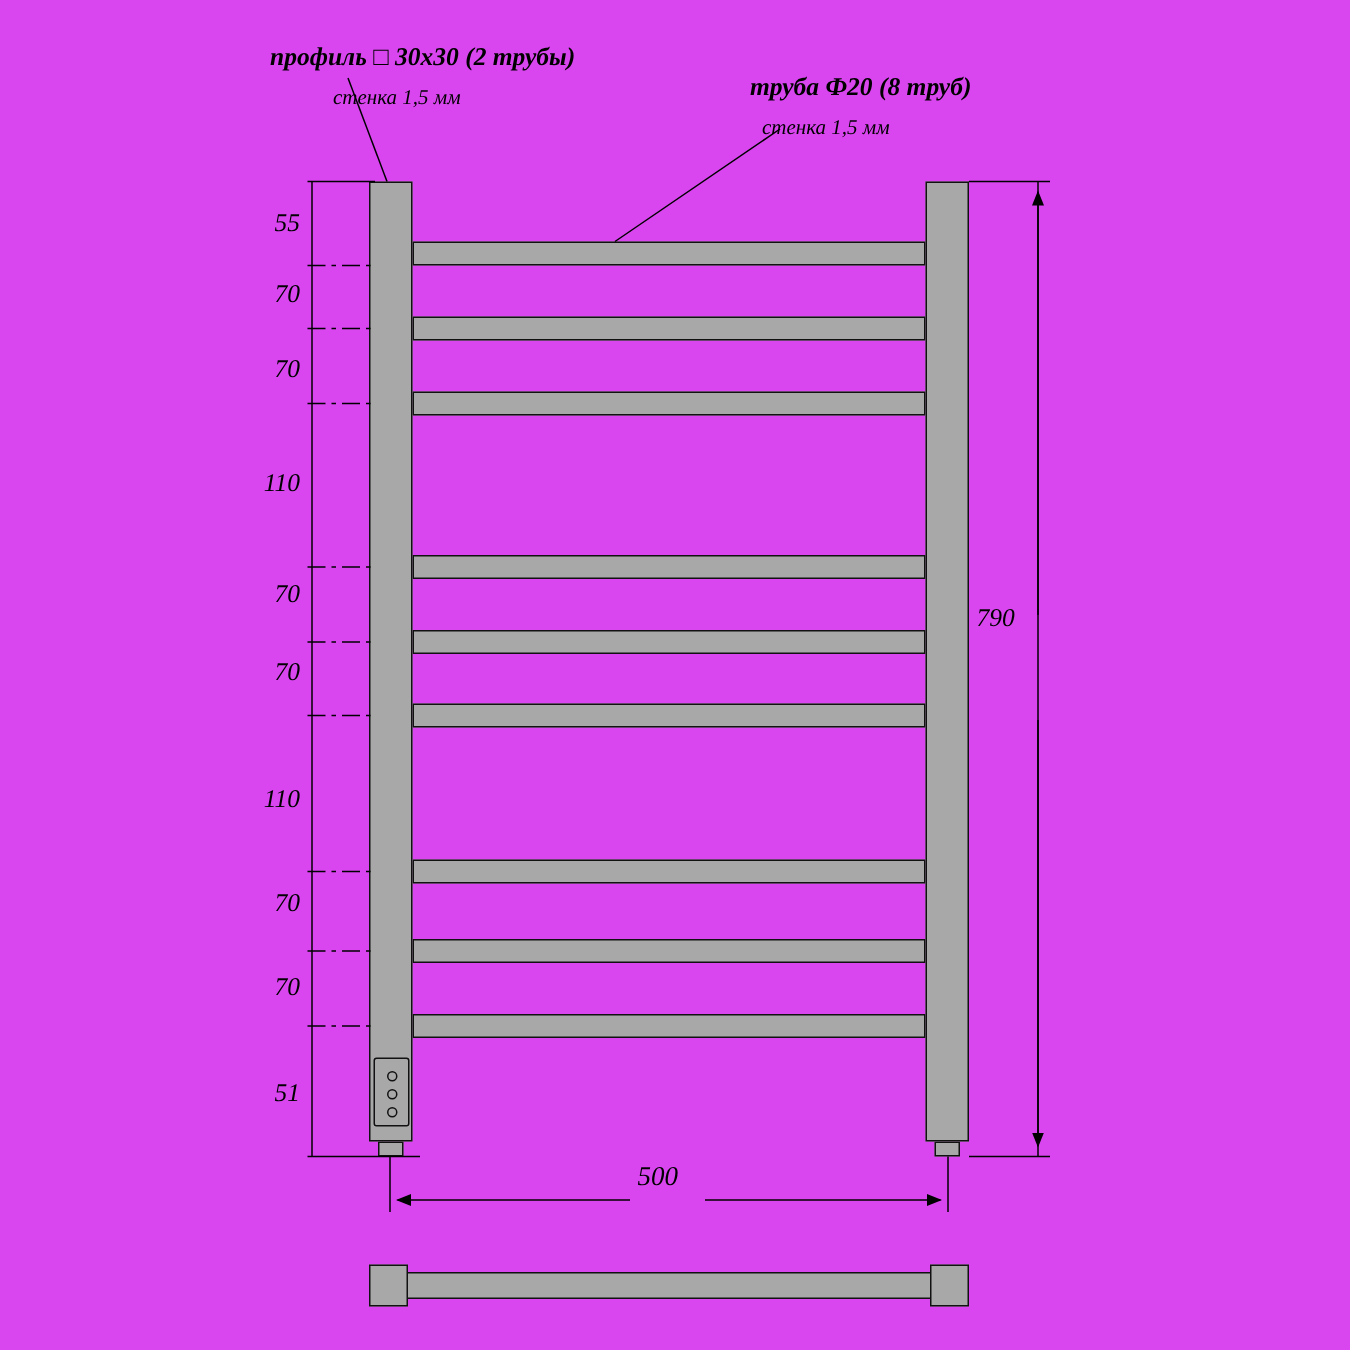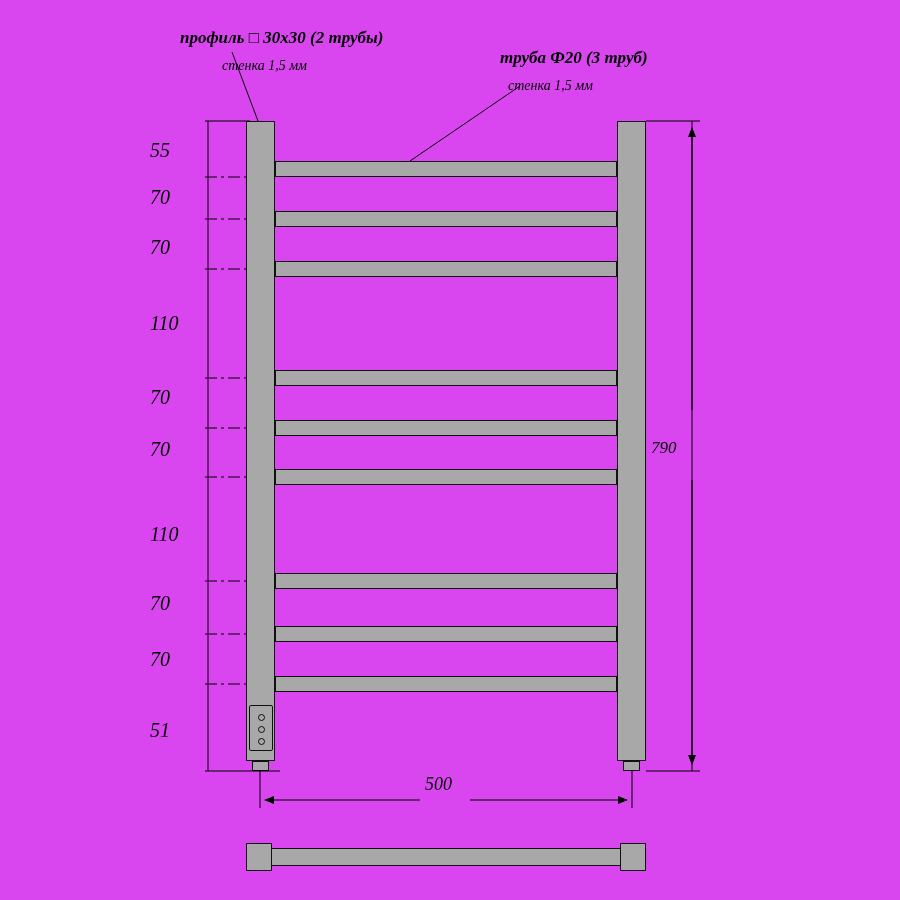--- a/index.html
+++ b/index.html
@@ -41,24 +41,24 @@
     font-size: 14px;
     color: #000000;
     white-space: nowrap;
   }
 
   
   .dim {
     position: absolute;
     font-family: "Liberation Serif", serif;
     font-style: italic;
-    font-size: 20px;
-    color: #000000;
-    white-space: nowrap;
-    text-align: left;
+    font-size: 17px;
+    color: #000000;
+    white-space: nowrap;
+    text-align: right;
   }
   .dim-right {
     position: absolute;
     font-family: "Liberation Serif", serif;
     font-style: italic;
     font-size: 17px;
     color: #000000;
     white-space: nowrap;
   }
   .dim-bottom {
@@ -170,31 +170,31 @@
       <path d="M260,771 L260,808"></path>
       <path d="M632,771 L632,808"></path>
       <path d="M265,800 L420,800" marker-start="url(#arrStart)"></path>
       <path d="M470,800 L627,800" marker-end="url(#arrEnd)"></path>
     </g>
   </svg>
 
   <div class="ann-title" style="left:180px; top:28px;">профиль □ 30x30 (2 трубы)</div>
   <div class="ann-sub" style="left:222px; top:58px;">стенка 1,5 мм</div>
 
-  <div class="ann-title" style="left:500px; top:48px;">труба Ф20 (3 труб)</div>
+  <div class="ann-title" style="left:500px; top:48px;">труба Ф20 (8 труб)</div>
   <div class="ann-sub" style="left:508px; top:78px;">стенка 1,5 мм</div>
 
   <div class="dim" style="left:150px; top:139px; width:50px;">55</div>
   <div class="dim" style="left:150px; top:186px; width:50px;">70</div>
   <div class="dim" style="left:150px; top:236px; width:50px;">70</div>
   <div class="dim" style="left:150px; top:312px; width:50px;">110</div>
   <div class="dim" style="left:150px; top:386px; width:50px;">70</div>
   <div class="dim" style="left:150px; top:438px; width:50px;">70</div>
   <div class="dim" style="left:150px; top:523px; width:50px;">110</div>
   <div class="dim" style="left:150px; top:592px; width:50px;">70</div>
   <div class="dim" style="left:150px; top:648px; width:50px;">70</div>
   <div class="dim" style="left:150px; top:719px; width:50px;">51</div>
 
-  <div class="dim-right" style="left:651px; top:438px;">790</div>
+  <div class="dim-right" style="left:651px; top:402px;">790</div>
 
   <div class="dim-bottom" style="left:425px; top:774px;">500</div>
 
 </div>
 
 </body></html>

